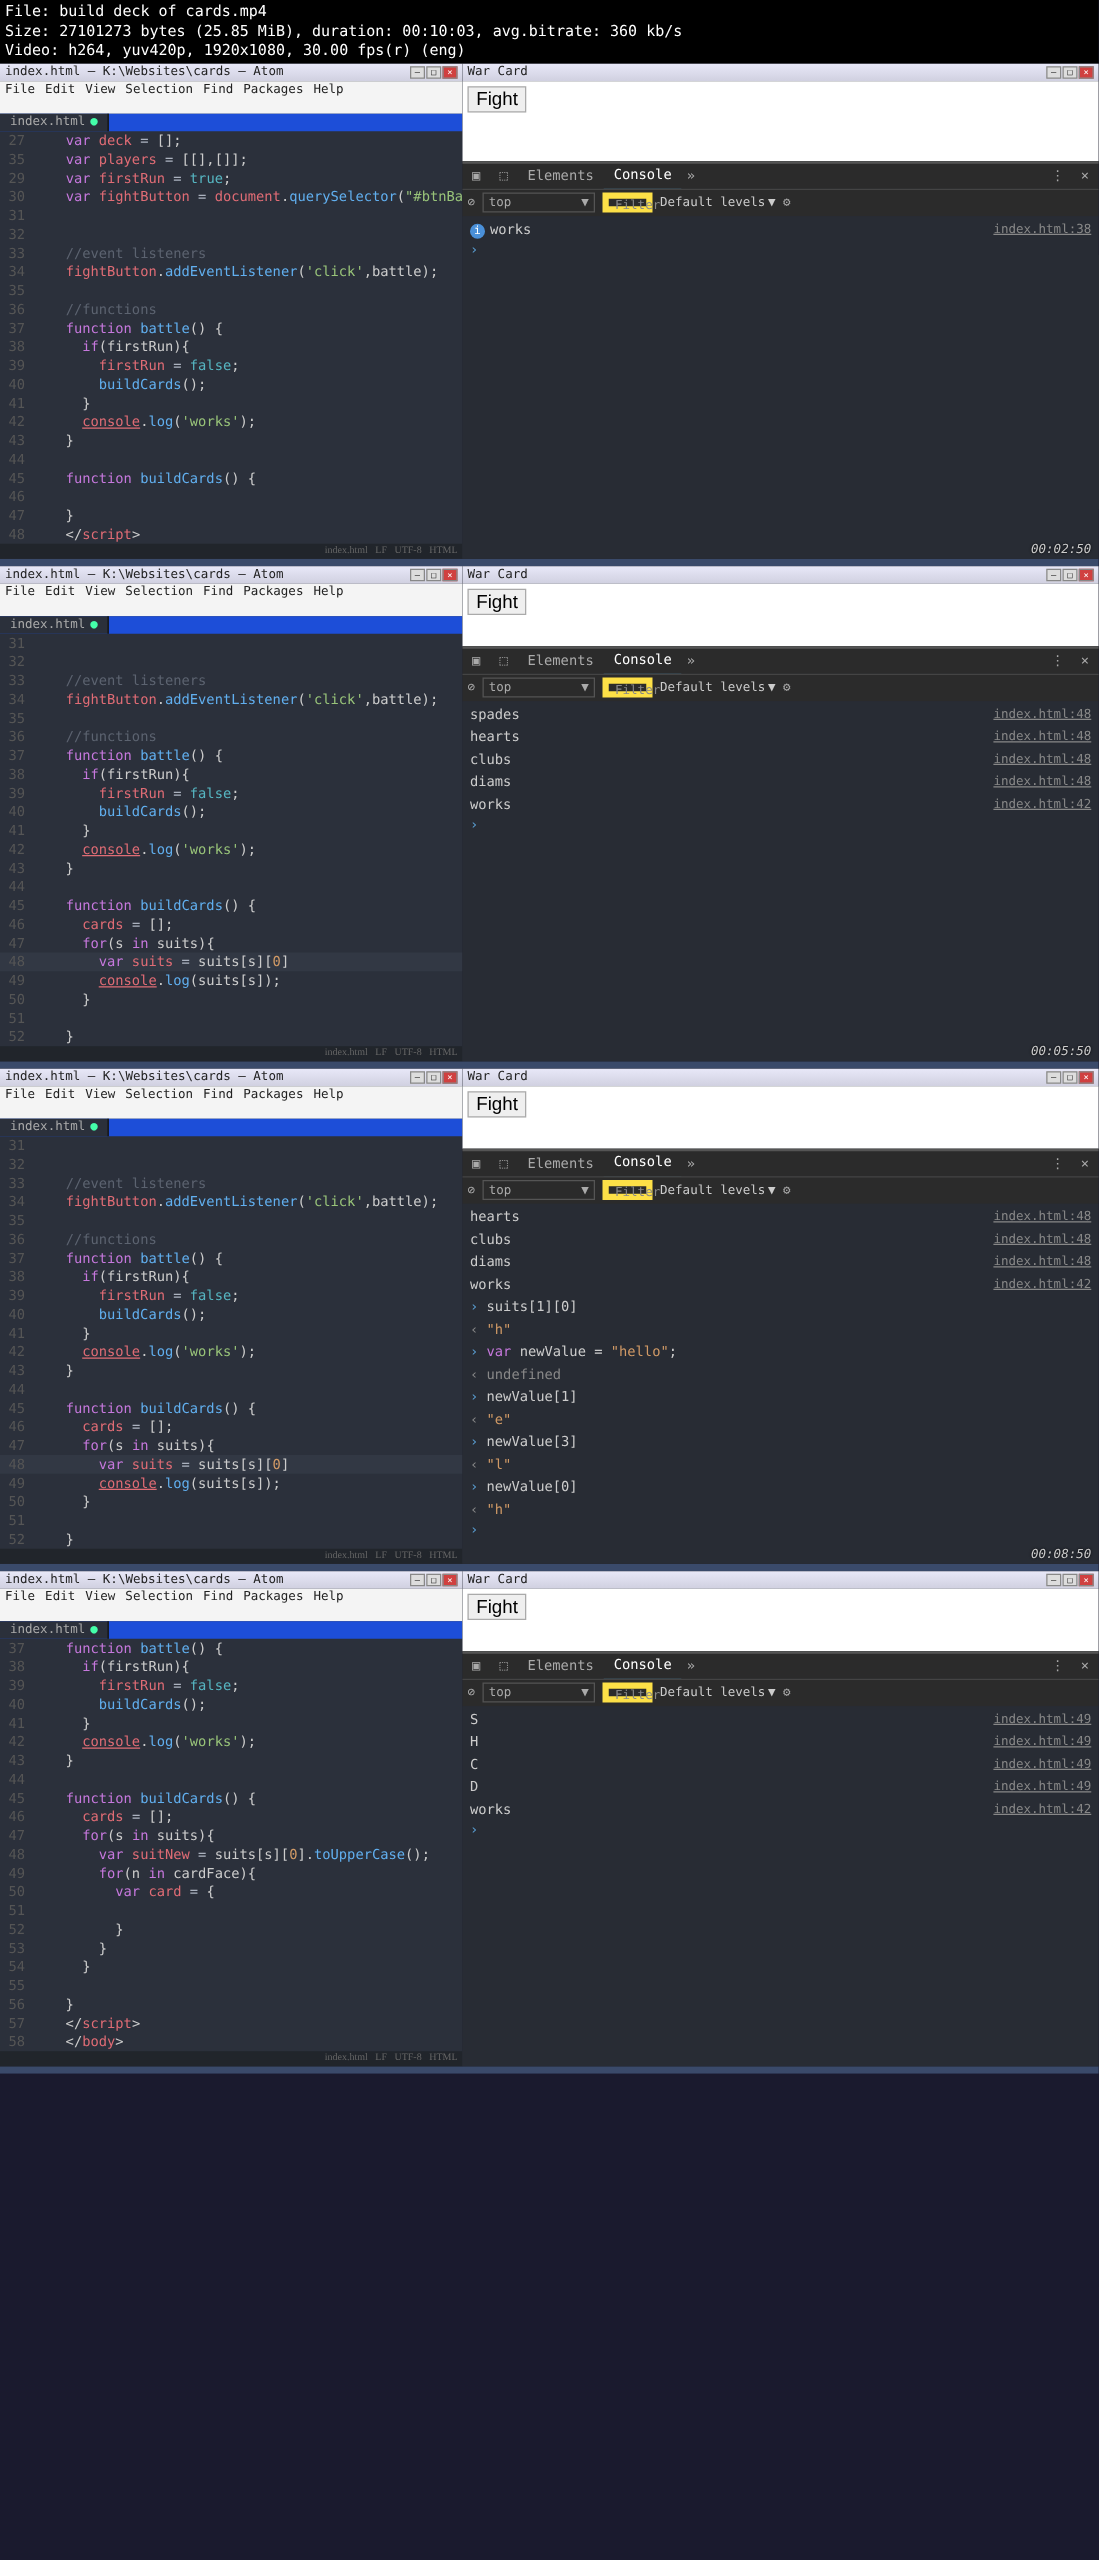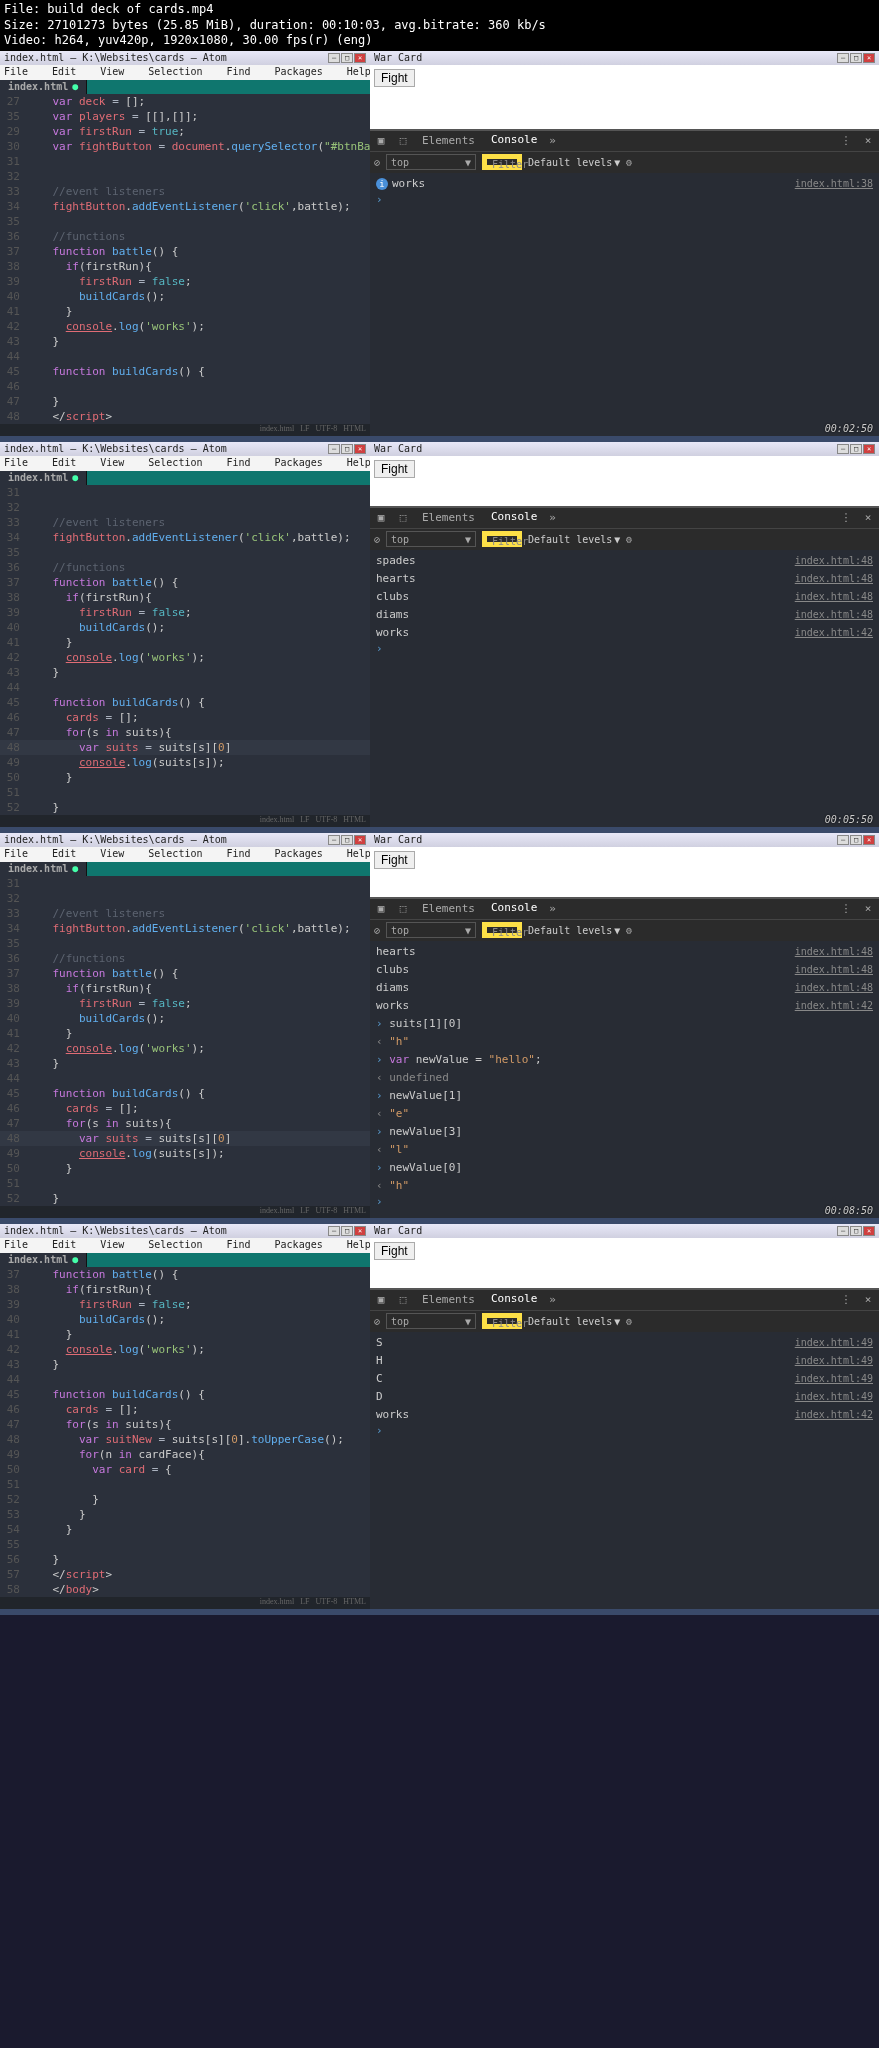--- a/index.html
+++ b/index.html
@@ -6,32 +6,32 @@
 body { background: #1a1a2e; font-family: Consolas, monospace; font-size: 11px; color: #ccc; width: 879px; }
 .meta { background: #000; color: #fff; padding: 2px 4px; font-size: 12px; line-height: 1.3; }
 .frame-row { display: flex; border-bottom: 6px solid #3a4a6a; position: relative; }
 .frame-row::after { content: ""; position: absolute; bottom: -16px; right: 6px; font-size: 10px; color: #8ab; }
 .editor-pane { width: 370px; background: #2b303b; display: flex; flex-direction: column; }
 .browser-pane { flex: 1; background: #282c34; display: flex; flex-direction: column; }
 .titlebar { background: linear-gradient(#e8e8f8,#d0d0e0); color: #222; font-size: 10px; padding: 1px 4px; display: flex; justify-content: space-between; align-items: center; height: 14px; }
 .winbtns { display: flex; gap: 1px; }
 .winbtn { width: 12px; height: 10px; background: #ddd; border: 1px solid #888; font-size: 7px; text-align: center; line-height: 8px; cursor: pointer; }
 .winbtn.close { background: #d04040; color: #fff; }
-.menubar { background: #f4f4f4; color: #222; font-size: 10px; padding: 1px 4px; display: flex; gap: 24px; height: 15px; }
+.menubar { background: #f4f4f4; color: #222; font-size: 10px; padding: 1px 4px; display: flex; gap: 8px; height: 26px; }
 .menubar span { cursor: pointer; }
-.tabbar { background: #0f766e; display: flex; font-size: 10px; height: 14px; font-weight: bold; }
+.tabbar { background: #1d4ed8; display: flex; font-size: 10px; height: 14px; }
 .tab { padding: 1px 8px; background: #2b303b; color: #aaa; border-right: 1px solid #111; position: relative; }
 .tab .dot { color: #4fa; margin-left: 4px; }
 .gutter { width: 26px; text-align: right; color: #555; padding-right: 6px; user-select: none; }
 .code-line { display: flex; line-height: 15px; height: 15px; white-space: pre; }
 .code-line.hl { background: #323844; }
 .code { flex: 1; overflow: hidden; }
 .kw { color: #c678dd; } .str { color: #98c379; } .fn { color: #61afef; } .cm { color: #5c6370; } .op { color: #abb2bf; } .num { color: #d19a66; } .id { color: #e06c75; } .bl { color: #56b6c2; } .und { text-decoration: underline; }
 .page-area { background: #fff; flex: 0 0 auto; padding: 4px; }
-.fight-btn { background: #efefef; border: 1px solid #aaa; padding: 1px 6px; font-size: 12px; cursor: pointer; font-family: Arial; }
+.fight-btn { background: #efefef; border: 1px solid #aaa; padding: 1px 6px; font-size: 15px; cursor: pointer; font-family: Arial; }
 .devtools-tabs { background: #2b2b2b; display: flex; align-items: center; height: 22px; font-size: 11px; color: #aaa; border-top: 2px solid #555; }
 .dt-icon { width: 22px; text-align: center; cursor: pointer; }
 .dt-tab { padding: 0 8px; cursor: pointer; line-height: 22px; }
 .dt-tab.active { color: #fff; border-bottom: 2px solid #5a9fd4; }
 .dt-more { margin-left: 4px; cursor: pointer; }
 .dt-right { margin-left: auto; display: flex; }
 .console-toolbar { background: #2b2b2b; display: flex; align-items: center; height: 22px; font-size: 10px; color: #aaa; padding: 0 4px; gap: 6px; border-top: 1px solid #444; }
 .ct-drop { flex: 0 0 90px; border: 1px solid #555; padding: 0 4px; display: flex; justify-content: space-between; align-items: center; height: 16px; }
 .ct-filter { border: 5px solid #fde047; padding: 0 5px; height: 16px; width: 40px; color: #888; }
 .ct-levels { display: flex; align-items: flex-end; gap: 2px; color: #ccc; }

